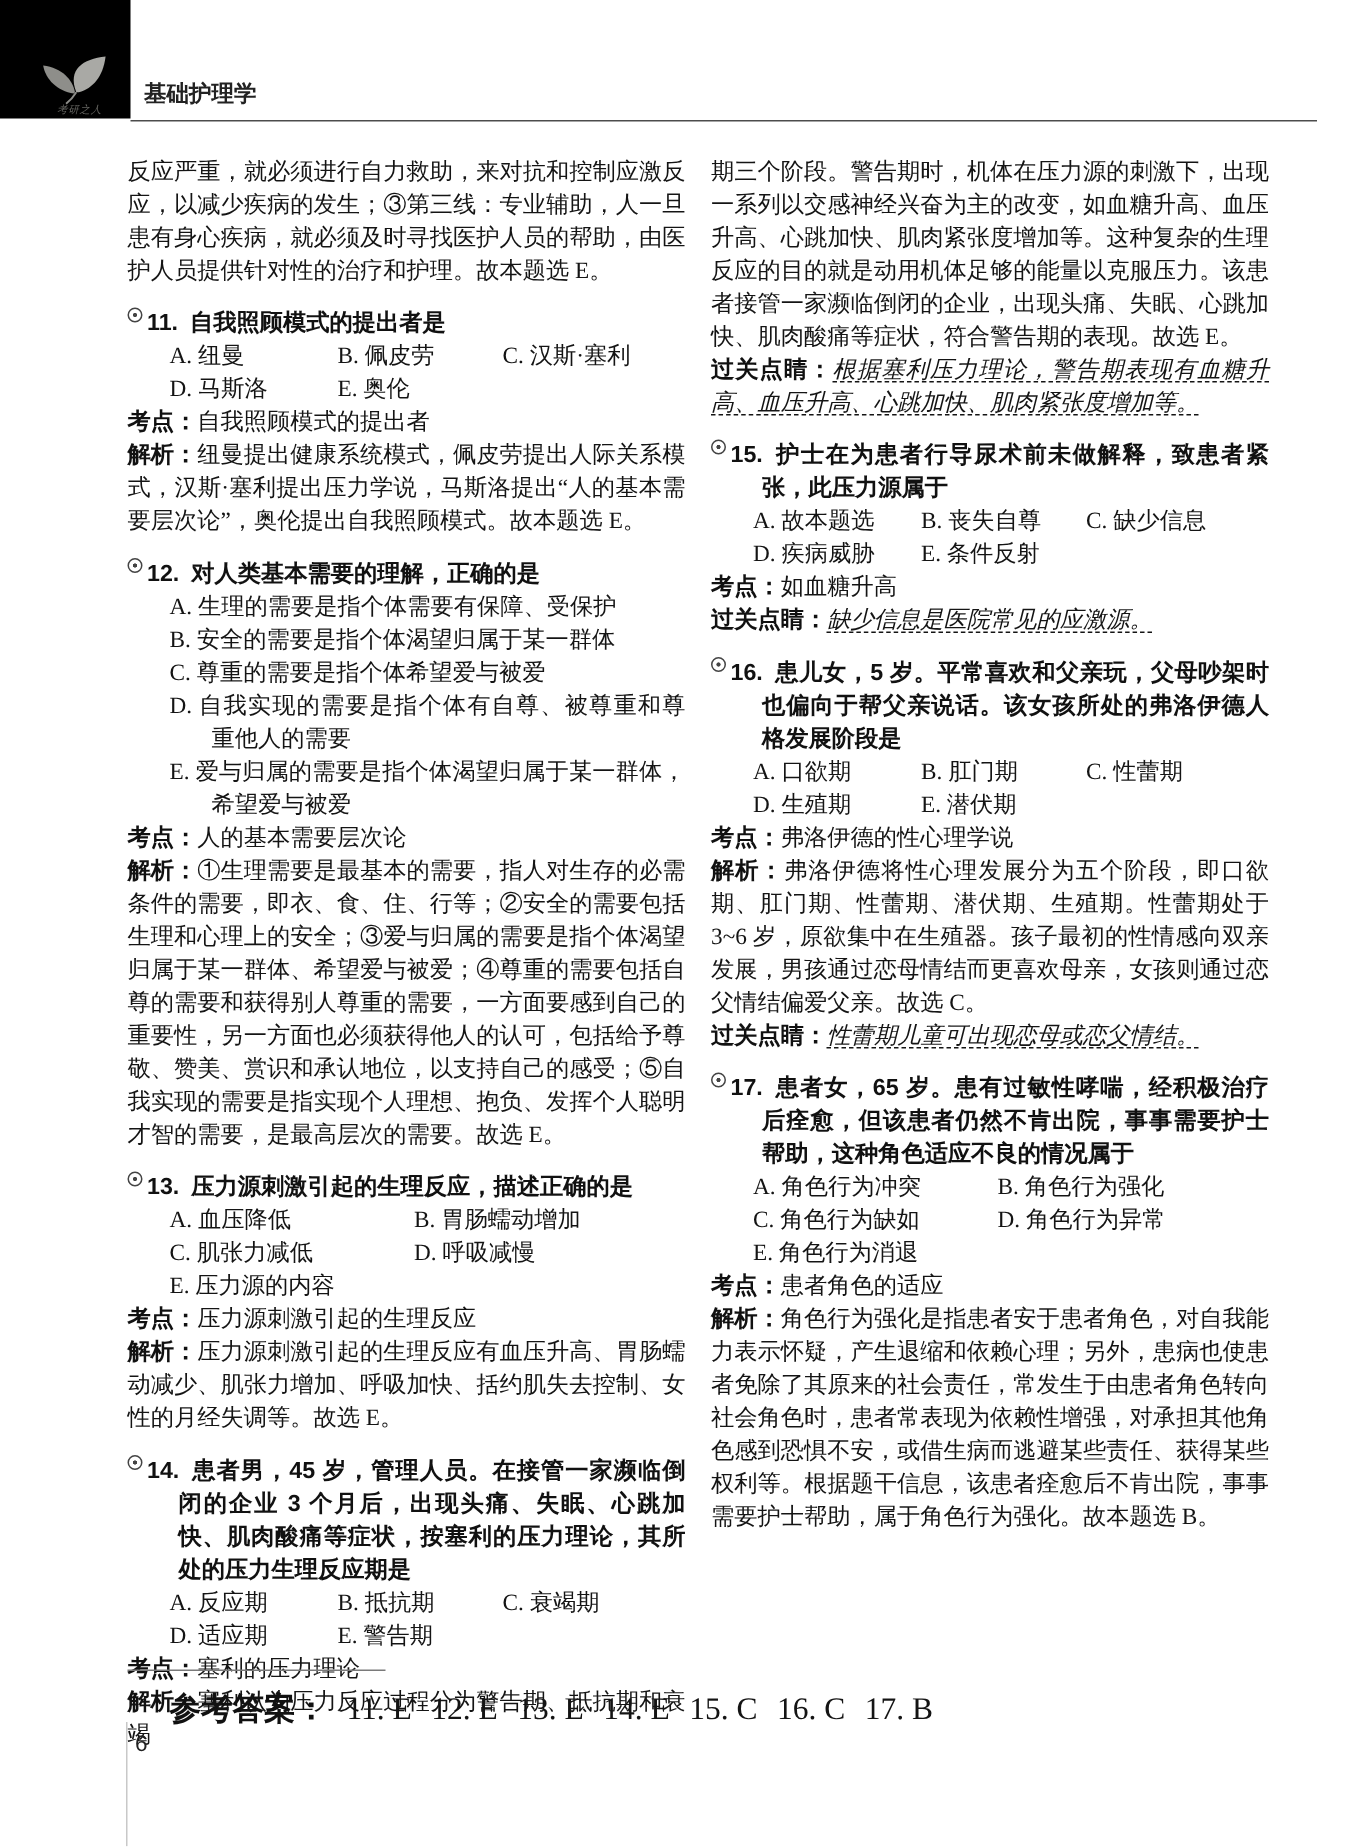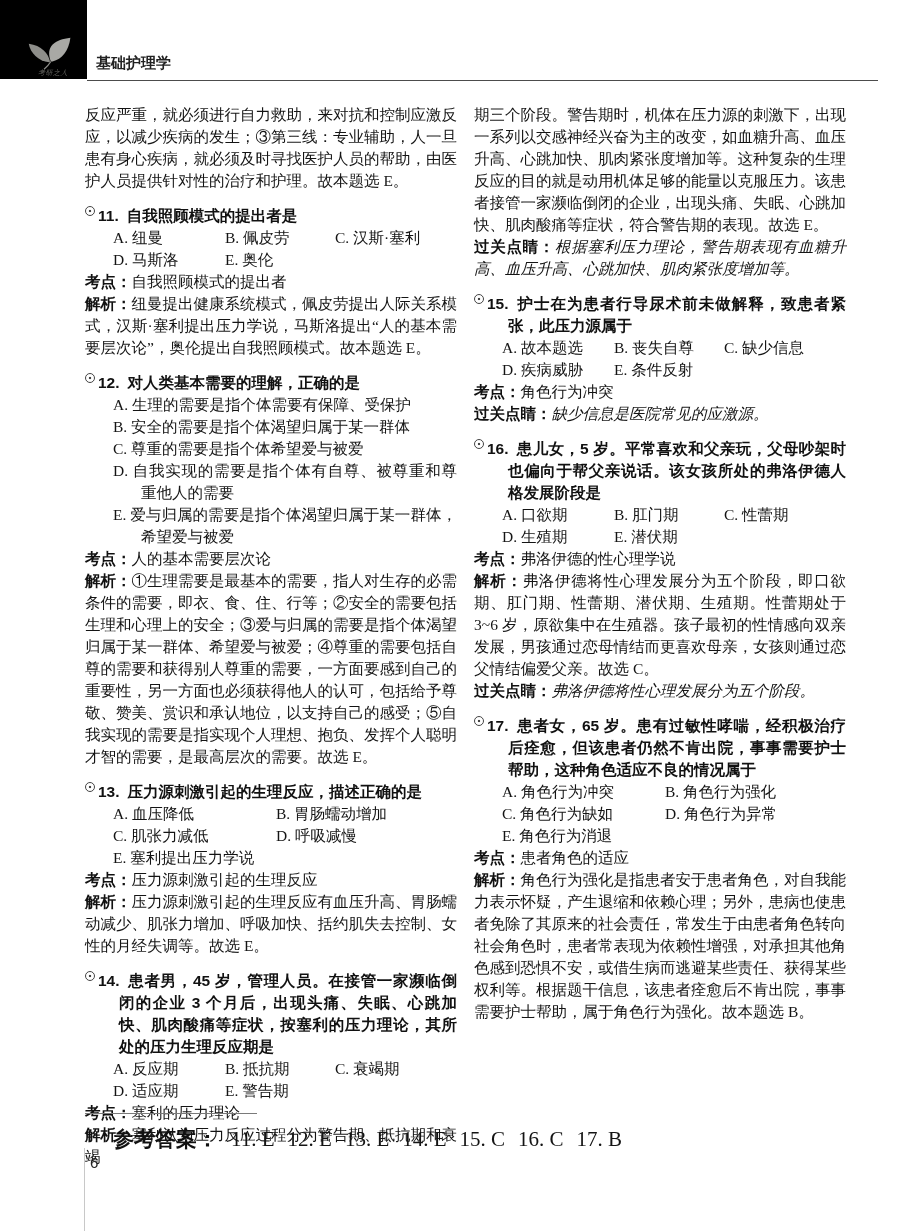--- a/index.html
+++ b/index.html
@@ -29,21 +29,21 @@
   .qnum { margin-right:8px; }
   .optrow { display:flex; padding-left:28px; }
   .optrow.c3 > span:nth-child(1) { width:112px; }
   .optrow.c3 > span:nth-child(2) { width:110px; }
   .optrow.c3 > span:nth-child(3) { flex:1; }
   .optrow.c2 > span:nth-child(1) { width:163px; }
   .optrow.c2 > span:nth-child(2) { flex:1;font-family:Liberation Serif, serif; }
   .optblock { padding-left:56px; text-indent:-28px; text-align:justify; }
   .lbl { font-family:"Liberation Sans",sans-serif; font-weight:700; color:#111; }
   .kd, .jx, .tip { text-align:justify; }
-  .tiptext { font-style:italic; text-decoration-style:dashed;
+  .tiptext { font-style:italic; text-decoration:underline; text-decoration-style:dashed;
     text-decoration-thickness:1px; text-underline-offset:3px; }
   
   .ansrule { position:absolute; left:85px; top:1113px; width:172px; height:1px; background:#7a7a7a; }
   .answers { position:absolute; left:113px; top:1128px; font-size:21px; }
   .answers span { margin-right:13px; }
   .pagerule { position:absolute; left:84px; top:1148px; bottom:0; width:1px; background:#c8c8c8; }
   .pageno { position:absolute; left:90px; top:1152px; font-family:"Liberation Sans",sans-serif;
     font-size:15px; color:#222; }
 </style>
 </head>
@@ -99,21 +99,21 @@
         <div class="qhead"><span class="marker"></span><span class="qnum">13.</span><span>压力源刺激引起的生理反应，描述正确的是</span></div>
         <div class="optrow c2">
           <span>A. 血压降低</span>
           <span>B. 胃肠蠕动增加</span>
         </div>
         <div class="optrow c2">
           <span>C. 肌张力减低</span>
           <span>D. 呼吸减慢</span>
         </div>
         <div class="optrow c2">
-          <span>E. 塞利提出压力学说</span>
+          <span>E. 压力源的内容</span>
         </div>
         <div class="kd"><span class="lbl">考点：</span><span>压力源刺激引起的生理反应</span></div>
         <div class="jx"><span class="lbl">解析：</span><span>压力源刺激引起的生理反应有血压升高、胃肠蠕动减少、肌张力增加、呼吸加快、括约肌失去控制、女性的月经失调等。故选 E。</span></div>
       </div>
 
       <div class="q">
         <div class="qhead"><span class="marker"></span><span class="qnum">14.</span><span>患者男，45 岁，管理人员。在接管一家濒临倒闭的企业 3 个月后，出现头痛、失眠、心跳加快、肌肉酸痛等症状，按塞利的压力理论，其所处的压力生理反应期是</span></div>
         <div class="optrow c3">
           <span>A. 反应期</span>
           <span>B. 抵抗期</span>
@@ -136,38 +136,38 @@
         <div class="qhead"><span class="marker"></span><span class="qnum">15.</span><span>护士在为患者行导尿术前未做解释，致患者紧张，此压力源属于</span></div>
         <div class="optrow c3">
           <span>A. 故本题选</span>
           <span>B. 丧失自尊</span>
           <span>C. 缺少信息</span>
         </div>
         <div class="optrow c3">
           <span>D. 疾病威胁</span>
           <span>E. 条件反射</span>
         </div>
-        <div class="kd"><span class="lbl">考点：</span><span>角色行为冲突</span></div>
+        <div class="kd"><span class="lbl">考点：</span><span>如血糖升高</span></div>
         <div class="tip"><span class="lbl">过关点睛：</span><span class="tiptext">缺少信息是医院常见的应激源。</span></div>
       </div>
 
       <div class="q">
         <div class="qhead"><span class="marker"></span><span class="qnum">16.</span><span>患儿女，5 岁。平常喜欢和父亲玩，父母吵架时也偏向于帮父亲说话。该女孩所处的弗洛伊德人格发展阶段是</span></div>
         <div class="optrow c3">
           <span>A. 口欲期</span>
           <span>B. 肛门期</span>
           <span>C. 性蕾期</span>
         </div>
         <div class="optrow c3">
           <span>D. 生殖期</span>
           <span>E. 潜伏期</span>
         </div>
         <div class="kd"><span class="lbl">考点：</span><span>弗洛伊德的性心理学说</span></div>
         <div class="jx"><span class="lbl">解析：</span><span>弗洛伊德将性心理发展分为五个阶段，即口欲期、肛门期、性蕾期、潜伏期、生殖期。性蕾期处于 3~6 岁，原欲集中在生殖器。孩子最初的性情感向双亲发展，男孩通过恋母情结而更喜欢母亲，女孩则通过恋父情结偏爱父亲。故选 C。</span></div>
-        <div class="tip"><span class="lbl">过关点睛：</span><span class="tiptext">弗洛伊德将性心理发展分为五个阶段。</span></div>
+        <div class="tip"><span class="lbl">过关点睛：</span><span class="tiptext">性蕾期儿童可出现恋母或恋父情结。</span></div>
       </div>
 
       <div class="q">
         <div class="qhead"><span class="marker"></span><span class="qnum">17.</span><span>患者女，65 岁。患有过敏性哮喘，经积极治疗后痊愈，但该患者仍然不肯出院，事事需要护士帮助，这种角色适应不良的情况属于</span></div>
         <div class="optrow c2">
           <span>A. 角色行为冲突</span>
           <span>B. 角色行为强化</span>
         </div>
         <div class="optrow c2">
           <span>C. 角色行为缺如</span>

